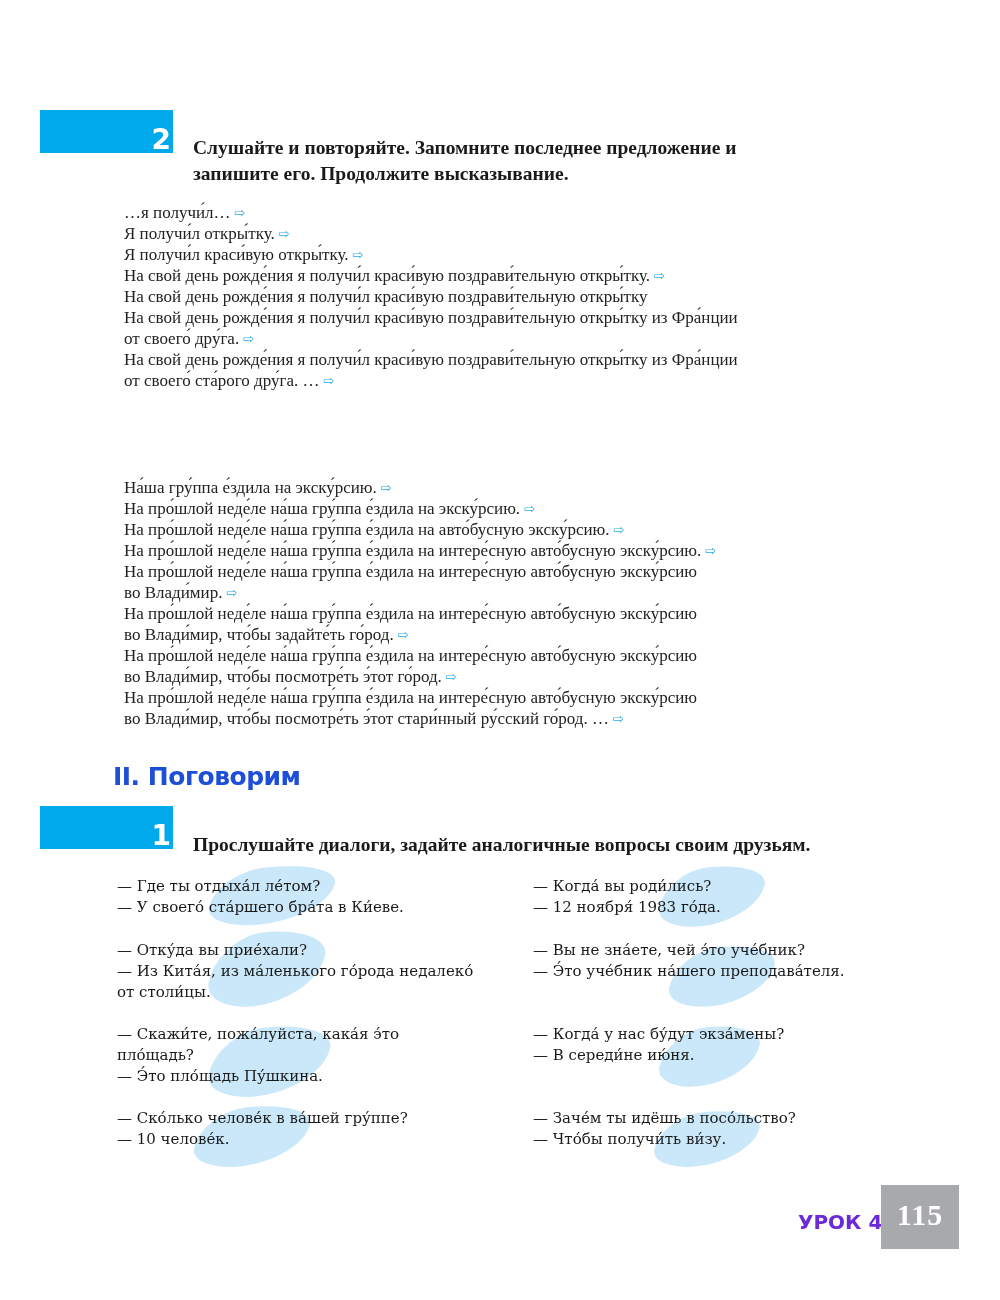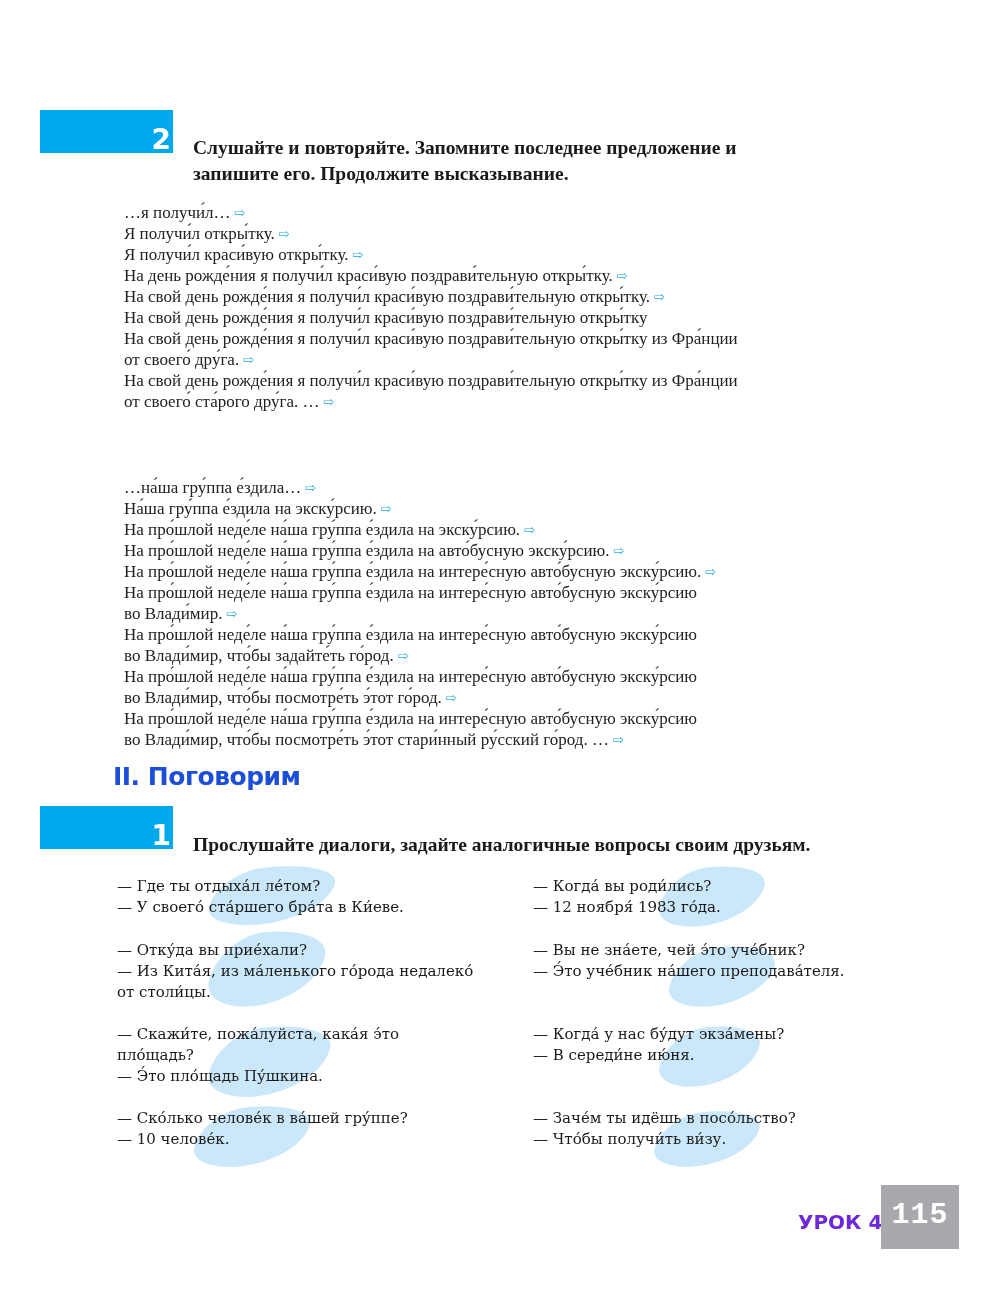--- a/index.html
+++ b/index.html
@@ -51,49 +51,47 @@
     position: absolute; left: 798px; top: 1210px;
     font-family: "DejaVu Sans", "Liberation Sans", sans-serif; font-weight: bold;
     font-size: 20px; color: #6d28d9;
   }
   .page-box {
     position: absolute; left: 881px; top: 1185px; width: 78px; height: 64px;
     background: #a7a9ac;
   }
   .page-num {
     position: absolute; left: 0; right: 0; top: 13px; text-align: center;
-    font-family: Liberation Mono, monospace; font-weight: bold;
+    font-family: Liberation Serif, serif; font-weight: bold;
     font-size: 30px; color: #ffffff; letter-spacing: 1px;
   }
 </style>
 </head>
 <body>
 
 <div class="ex-box" style="top:110px;">
   <span class="ex-num">2</span>
 </div>
 <div class="ex-title" style="top:135px;">
   <div>Слушайте и повторяйте. Запомните последнее предложение и</div>
   <div>запишите его. Продолжите высказывание.</div>
 </div>
 
 <div class="lines" style="top:202px;" id="block1">
     <div class="line"><span>…я получи́л…</span><span class="arrow">⇨</span></div>
     <div class="line"><span>Я получи́л откры́тку.</span><span class="arrow">⇨</span></div>
     <div class="line"><span>Я получи́л краси́вую откры́тку.</span><span class="arrow">⇨</span></div>
-    <div class="line"><span>На день рожде́ния я получи́л краси́вую поздрави́тельную откры́тку.</span><span class="arrow">⇨</span></div>
     <div class="line"><span>На свой день рожде́ния я получи́л краси́вую поздрави́тельную откры́тку.</span><span class="arrow">⇨</span></div>
     <div class="line"><span>На свой день рожде́ния я получи́л краси́вую поздрави́тельную откры́тку</span></div>
     <div class="line"><span>На свой день рожде́ния я получи́л краси́вую поздрави́тельную откры́тку из Фра́нции</span></div>
     <div class="line"><span>от своего́ дру́га.</span><span class="arrow">⇨</span></div>
     <div class="line"><span>На свой день рожде́ния я получи́л краси́вую поздрави́тельную откры́тку из Фра́нции</span></div>
     <div class="line"><span>от своего́ ста́рого дру́га. …</span><span class="arrow">⇨</span></div>
   </div>
 <div class="lines" style="top:477px;" id="block2">
-    <div class="line"><span>…на́ша гру́ппа е́здила…</span><span class="arrow">⇨</span></div>
     <div class="line"><span>На́ша гру́ппа е́здила на экску́рсию.</span><span class="arrow">⇨</span></div>
     <div class="line"><span>На про́шлой неде́ле на́ша гру́ппа е́здила на экску́рсию.</span><span class="arrow">⇨</span></div>
     <div class="line"><span>На про́шлой неде́ле на́ша гру́ппа е́здила на авто́бусную экску́рсию.</span><span class="arrow">⇨</span></div>
     <div class="line"><span>На про́шлой неде́ле на́ша гру́ппа е́здила на интере́сную авто́бусную экску́рсию.</span><span class="arrow">⇨</span></div>
     <div class="line"><span>На про́шлой неде́ле на́ша гру́ппа е́здила на интере́сную авто́бусную экску́рсию</span></div>
     <div class="line"><span>во Влади́мир.</span><span class="arrow">⇨</span></div>
     <div class="line"><span>На про́шлой неде́ле на́ша гру́ппа е́здила на интере́сную авто́бусную экску́рсию</span></div>
     <div class="line"><span>во Влади́мир, что́бы задайте́ть го́род.</span><span class="arrow">⇨</span></div>
     <div class="line"><span>На про́шлой неде́ле на́ша гру́ппа е́здила на интере́сную авто́бусную экску́рсию</span></div>
     <div class="line"><span>во Влади́мир, что́бы посмотре́ть э́тот го́род.</span><span class="arrow">⇨</span></div>

